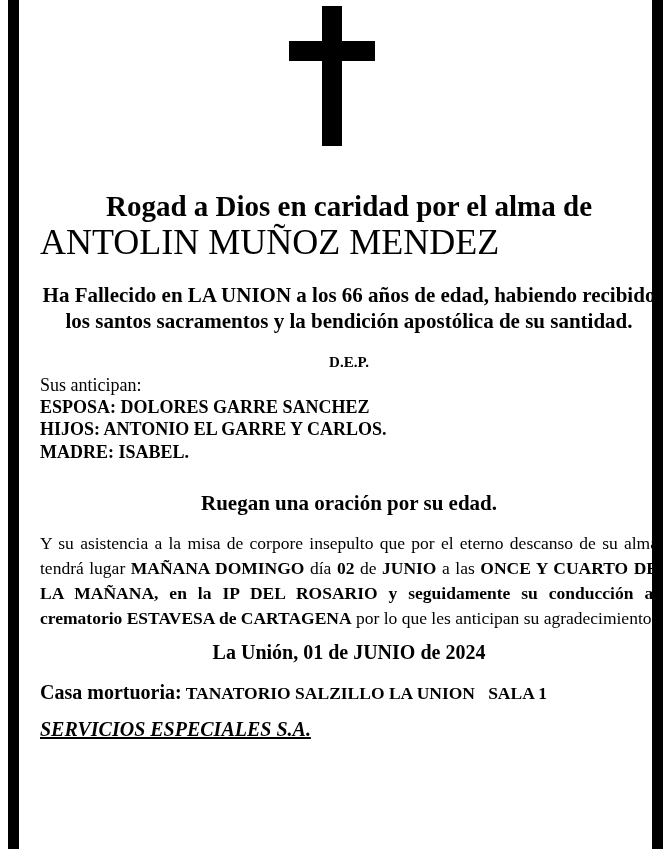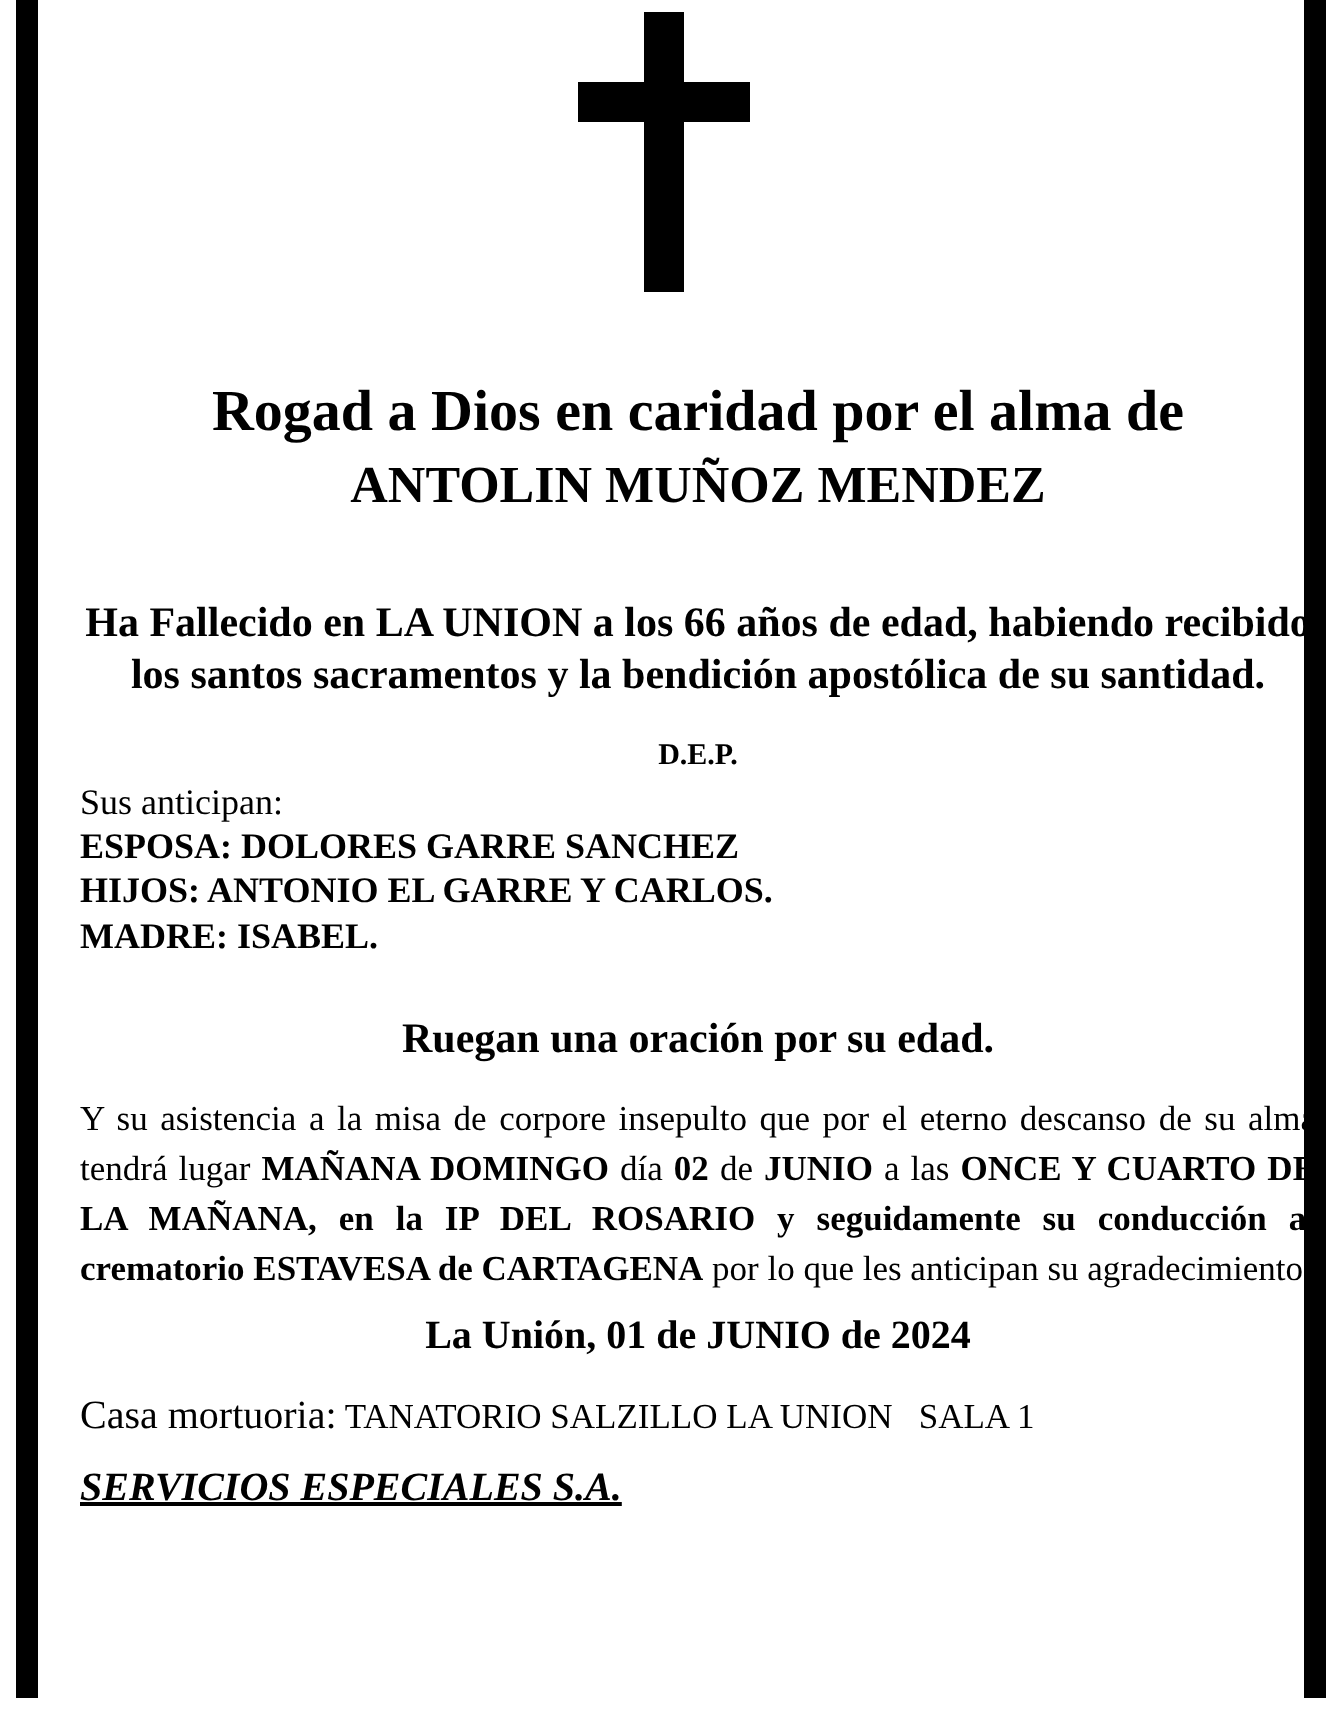--- a/index.html
+++ b/index.html
@@ -20,43 +20,43 @@
   .cross { position: absolute; left: 249px; top: 6px; width: 86px; height: 140px; }
   .cross .beam-v { position: absolute; left: 33px; top: 0; width: 20px; height: 140px; background: #000000; }
   .cross .beam-h { position: absolute; left: 0; top: 35px; width: 86px; height: 20px; background: #000000; }
 
   .rogad {
     margin-top: 190px;
     font-size: 29px; font-weight: bold;
     text-align: center; line-height: 33px; white-space: nowrap;
   }
   .deceased-name, .deceased-nickname {
-    font-size: 26px; font-weight: bold;
-    text-align: center; line-height: 39px; white-space: nowrap;
+    font-size: 36px; font-weight: normal;
+    text-align: left; line-height: 39px; white-space: nowrap;
   }
-  .death-statement { margin-top: 36px; }
+  .death-statement { margin-top: 20px; }
   .death-statement div {
     font-size: 21px; font-weight: bold;
     text-align: center; line-height: 26px;
   }
   .dep { margin-top: 16px; font-size: 15px; font-weight: bold; text-align: center; line-height: 24px; }
   .afligidos { font-size: 18px; line-height: 22px; }
   .mourners div {
     font-size: 18px; font-weight: bold;
     line-height: 22.4px; text-align: justify;
   }
   .ruegan { margin-top: 28px; font-size: 21px; font-weight: bold; text-align: center; line-height: 24px; }
   .service-paragraph {
     margin-top: 16px;
     font-size: 17.5px; line-height: 25px;
     text-align: justify;
   }
   .service-paragraph span.bold { font-weight: bold; }
   .date-line { margin-top: 10px; font-size: 20px; font-weight: bold; text-align: center; line-height: 23px; }
-  .casa { margin-top: 16px; font-size: 20px; font-weight: normal; line-height: 24px; }
+  .casa { margin-top: 16px; font-size: 20px; font-weight: bold; line-height: 24px; }
   .casa .value { font-size: 17.5px; white-space: pre-wrap; }
   .firm {
     margin-top: 14px;
     font-size: 20px; font-weight: bold; font-style: italic;
     text-decoration: underline;
     text-align: left; line-height: 20px;
   }
 </style>
 </head>
 <body>

